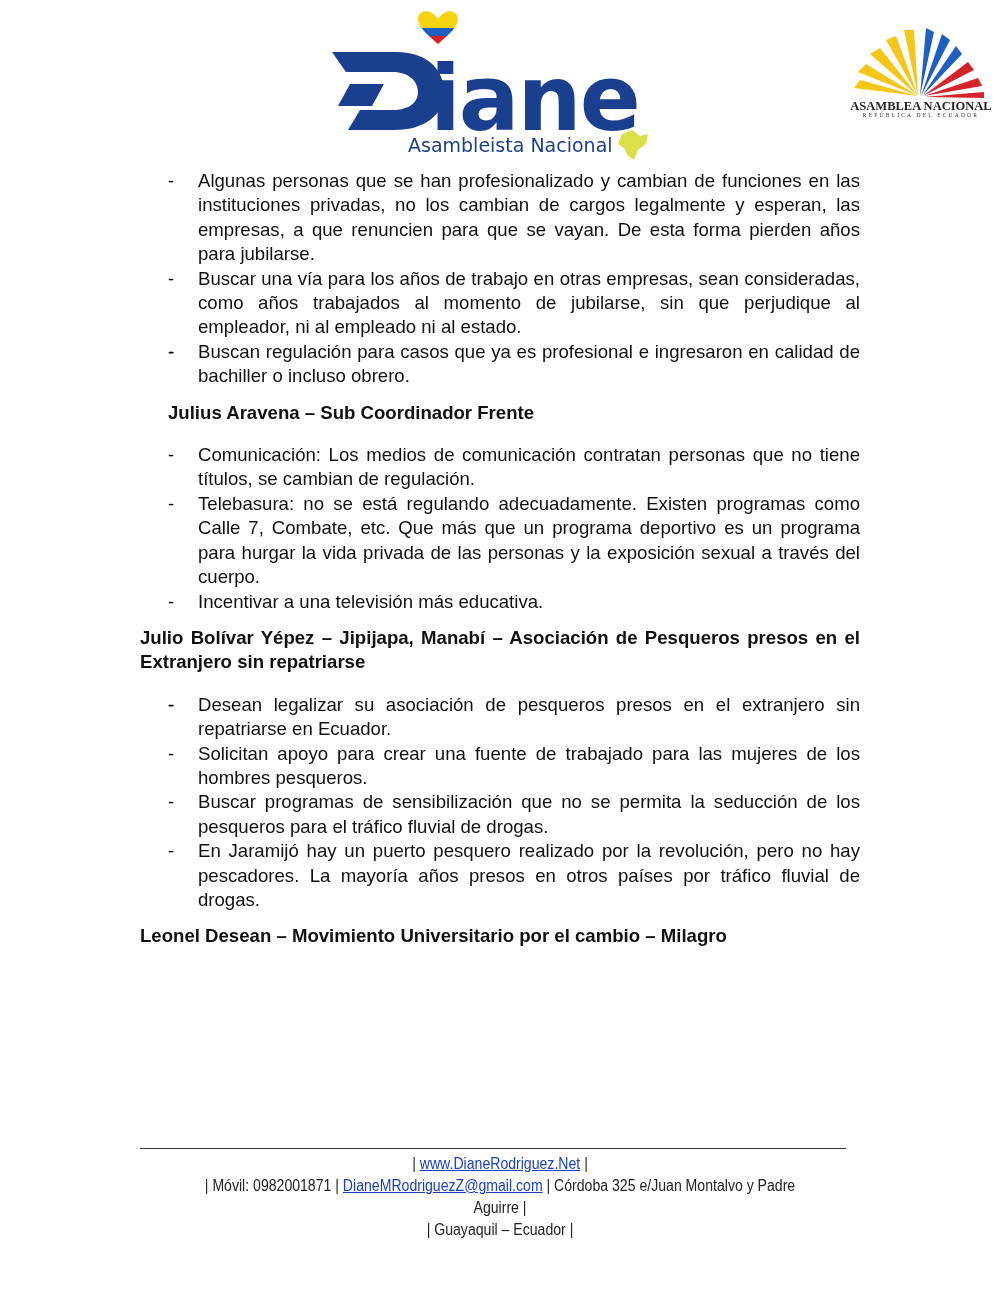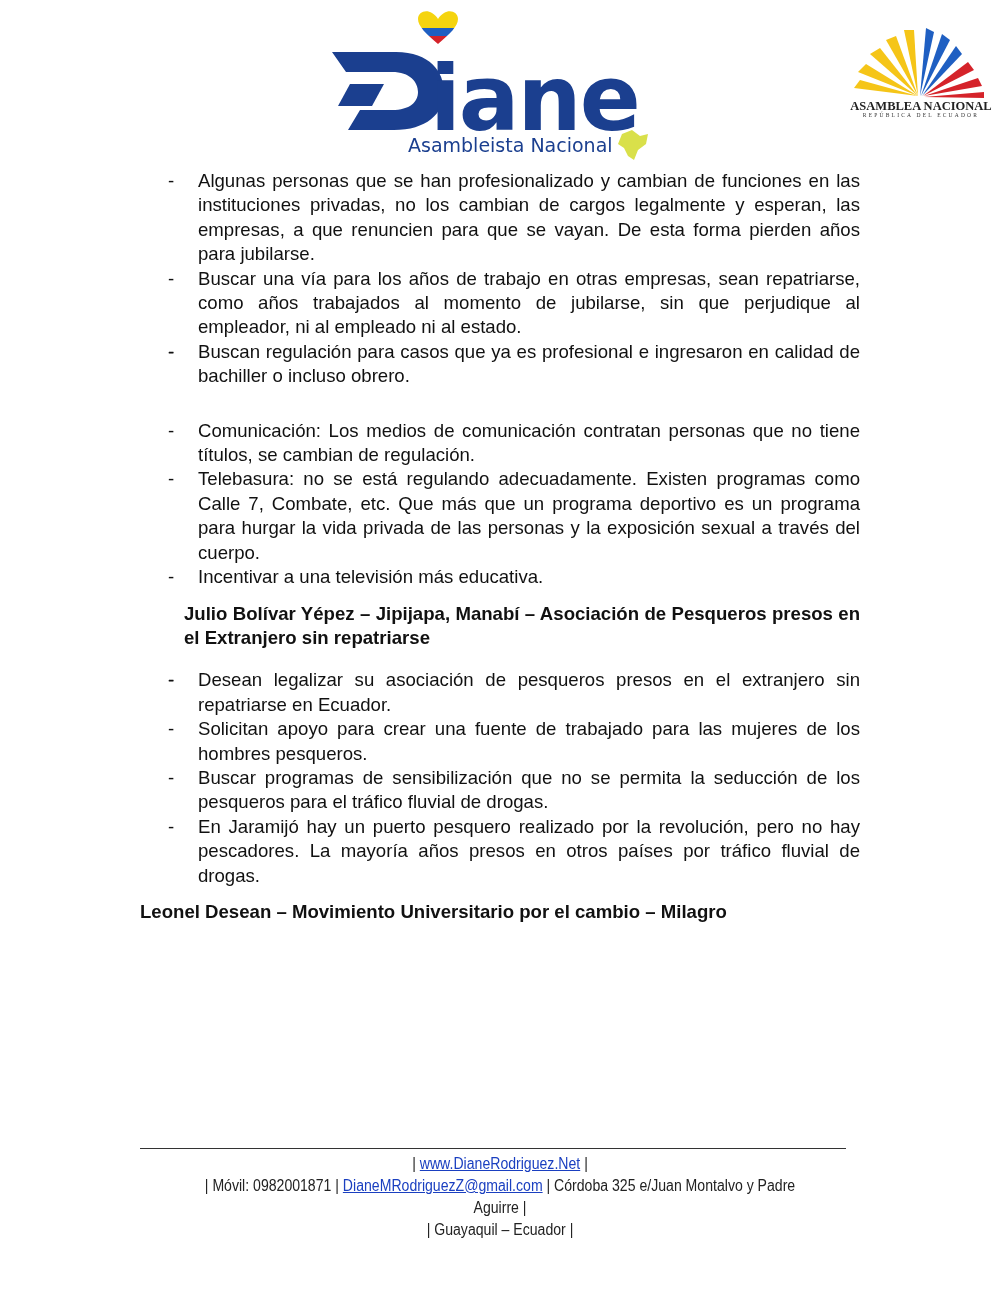--- a/index.html
+++ b/index.html
@@ -76,36 +76,37 @@
     </g>
     <text x="75" y="92" text-anchor="middle" font-family="'Liberation Serif', serif" font-weight="bold" font-size="12.5" fill="#222">ASAMBLEA NACIONAL</text>
     <text x="75" y="99" text-anchor="middle" font-family="'Liberation Serif', serif" font-size="5.5" letter-spacing="2.2" fill="#333">REPÚBLICA DEL ECUADOR</text>
   </svg>
 </div>
 
 <div class="content">
 
   <ul class="bullet-list">
     <li><span class="dash">-</span><span>Algunas personas que se han profesionalizado y cambian de funciones en las instituciones privadas, no los cambian de cargos legalmente y esperan, las empresas, a que renuncien para que se vayan. De esta forma pierden años para jubilarse.</span></li>
-    <li><span class="dash">-</span><span>Buscar una vía para los años de trabajo en otras empresas, sean repatriarse, como años trabajados al momento de jubilarse, sin que perjudique al empleador, ni al empleado ni al estado.</span></li>
+    <li><span class="dash">-</span><span>Buscar una vía para los años de trabajo en otras empresas, sean consideradas, como años trabajados al momento de jubilarse, sin que perjudique al empleador, ni al empleado ni al estado.</span></li>
     <li><span class="dash">-</span></li>
     <li><span class="dash">-</span><span>Buscan regulación para casos que ya es profesional e ingresaron en calidad de bachiller o incluso obrero.</span></li>
   </ul>
 
   <div class="gap-s"></div>
+  <p class="heading indented">Julius Aravena – Sub Coordinador Frente</p>
   <div class="gap-m"></div>
 
   <ul class="bullet-list">
     <li><span class="dash">-</span><span>Comunicación: Los medios de comunicación contratan  personas que no tiene títulos, se cambian de regulación.</span></li>
     <li><span class="dash">-</span><span>Telebasura: no se está regulando adecuadamente.  Existen programas como Calle 7, Combate, etc. Que más que un programa deportivo es un programa para hurgar la vida privada de las personas y la exposición sexual a través del cuerpo.</span></li>
     <li><span class="dash">-</span><span>Incentivar a una televisión más educativa.</span></li>
   </ul>
 
   <div class="gap-s"></div>
-  <p class="heading" style="text-align: justify; margin-left: 44px;">Julio Bolívar Yépez – Jipijapa, Manabí – Asociación de Pesqueros presos en el Extranjero sin repatriarse</p>
+  <p class="heading" style="text-align: justify;">Julio Bolívar Yépez – Jipijapa, Manabí – Asociación de Pesqueros presos en el Extranjero sin repatriarse</p>
   <div class="gap-m"></div>
 
   <ul class="bullet-list">
     <li><span class="dash">-</span></li>
     <li><span class="dash">-</span><span>Desean legalizar su asociación de pesqueros presos en el extranjero sin repatriarse en Ecuador.</span></li>
     <li><span class="dash">-</span><span>Solicitan apoyo para crear una fuente de trabajado para las mujeres de los hombres pesqueros.</span></li>
     <li><span class="dash">-</span><span>Buscar programas de sensibilización que no se permita la seducción de los pesqueros para el tráfico fluvial de drogas.</span></li>
     <li><span class="dash">-</span><span>En Jaramijó hay un puerto pesquero realizado por la revolución, pero no hay pescadores. La mayoría años presos en otros países por tráfico fluvial de drogas.</span></li>
   </ul>
 

